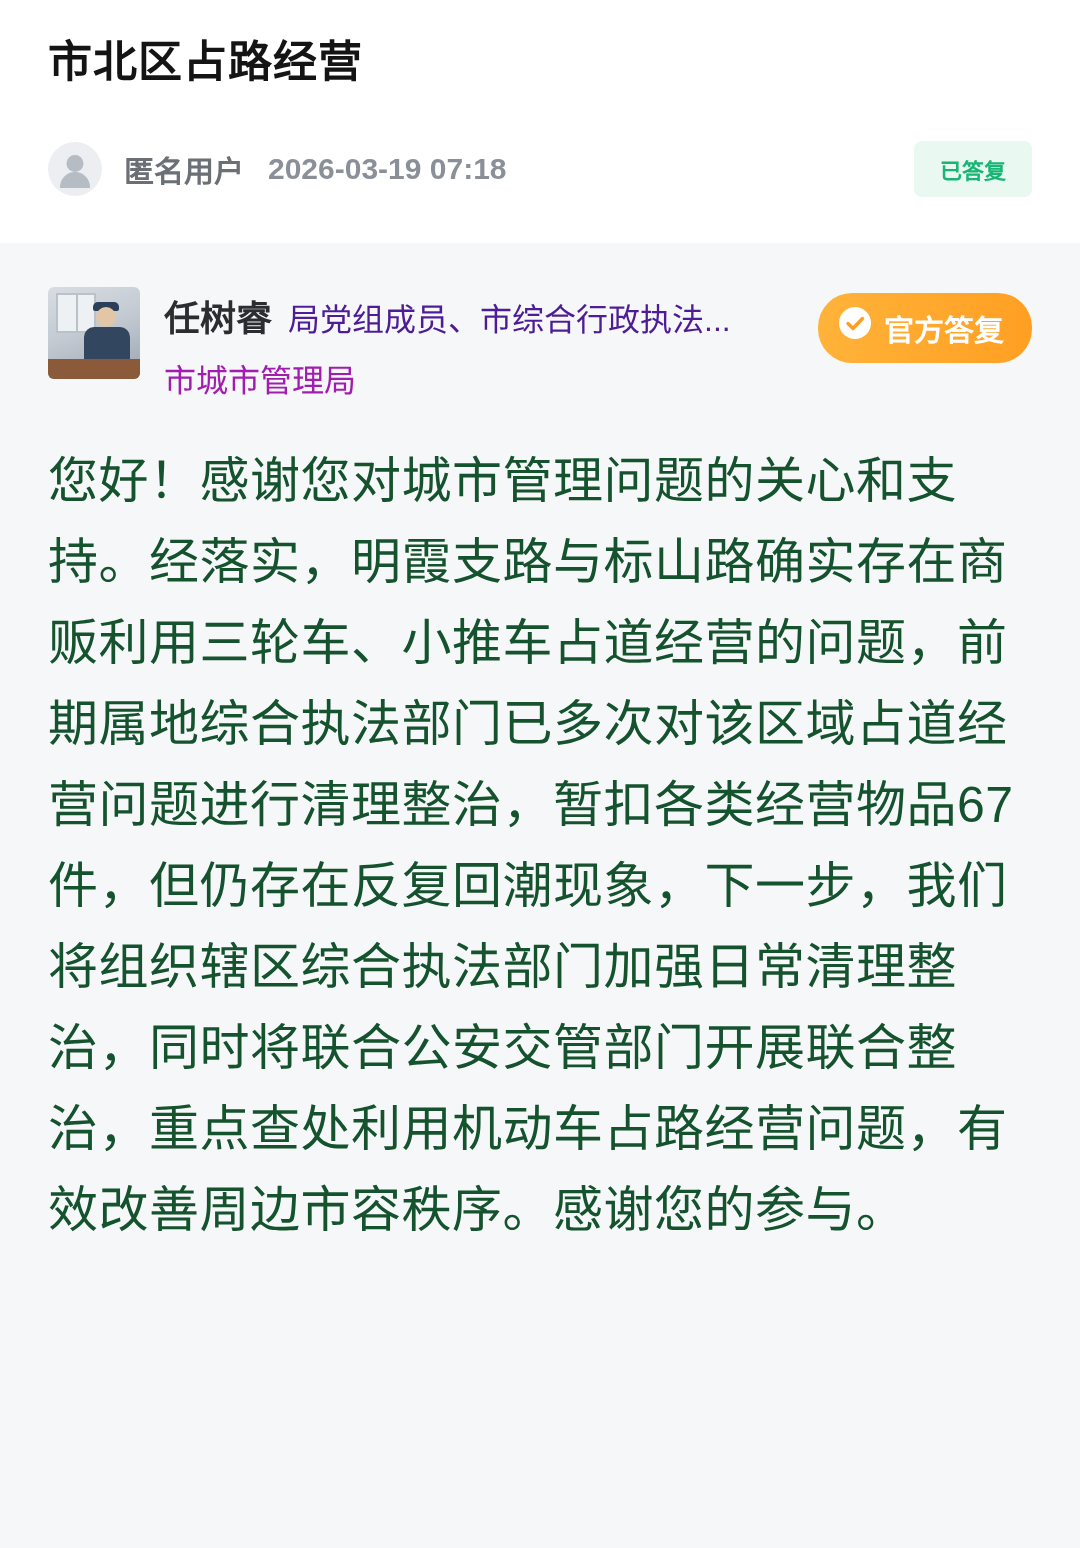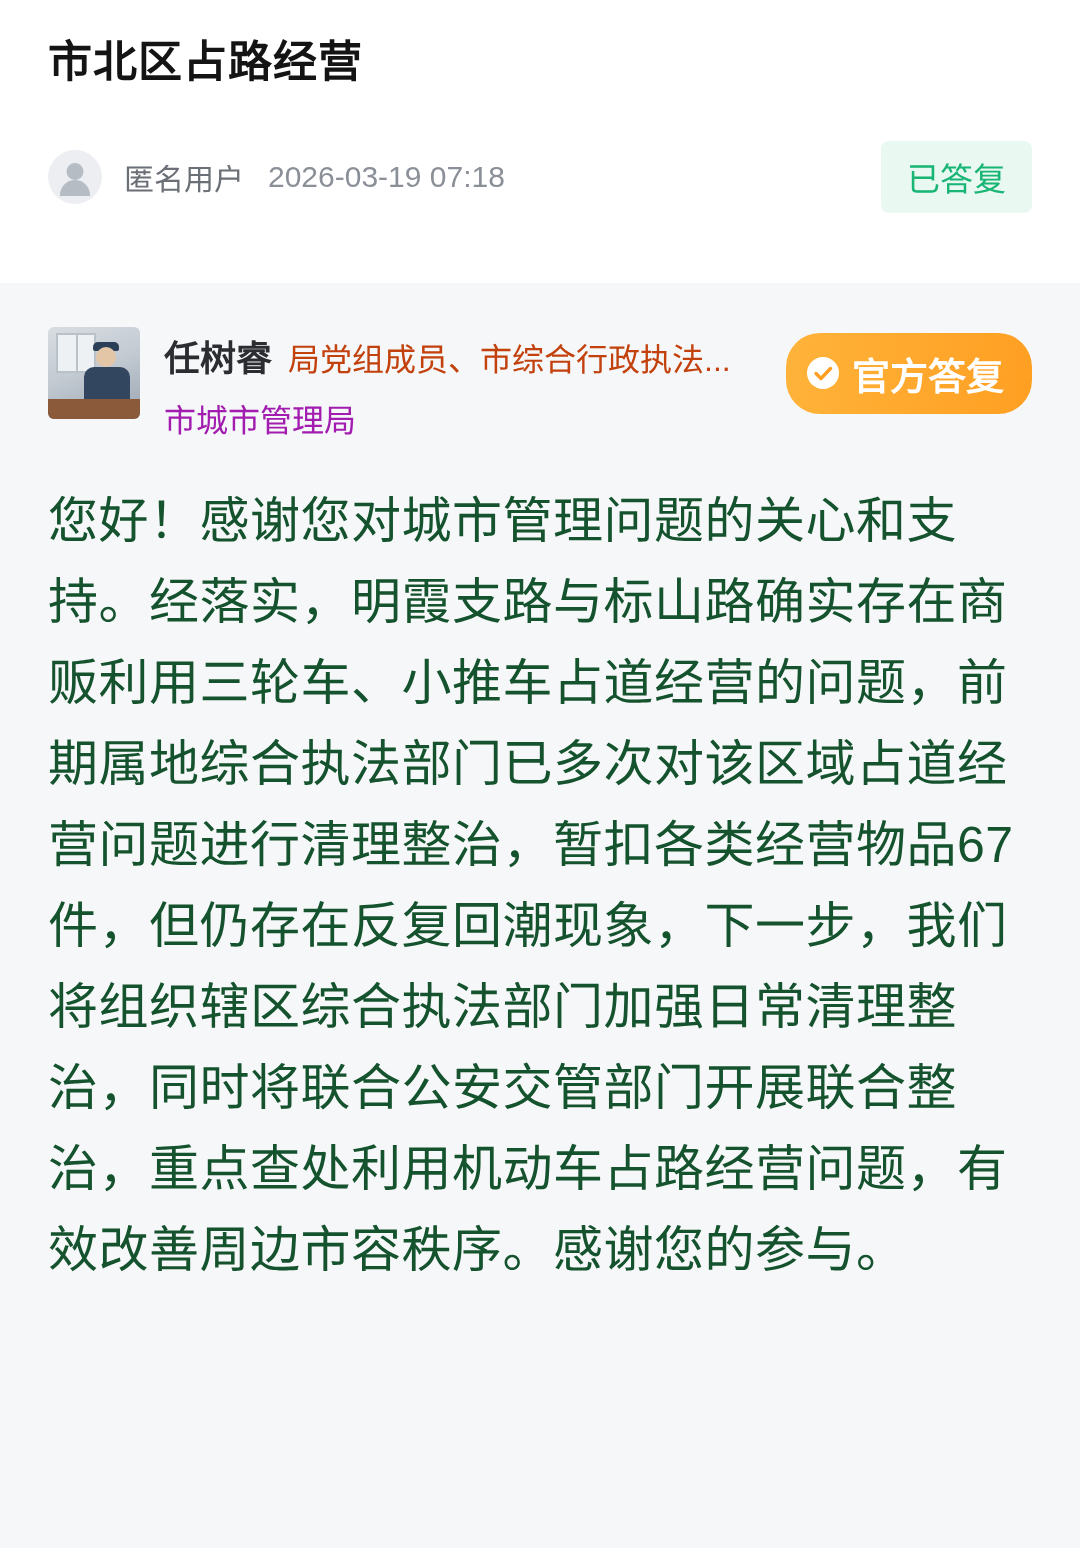--- a/index.html
+++ b/index.html
@@ -14,40 +14,40 @@
     color: #1a1a1a;
     overflow: hidden;
   }
   .page {
     width: 1080px;
     height: 1548px;
     position: relative;
     background: #ffffff;
     display: flex;
     flex-direction: column;
-    gap: 24px;
   }
 
   
   .question-block {
     padding: 36px 48px 0 48px;
     background: #ffffff;
   }
   .page-title {
     font-size: 44px;
     font-weight: bold;
     letter-spacing: 1px;
     color: #141414;
     margin: 0 0 52px 0;
     line-height: 1.2;
   }
   .meta-row {
     display: flex;
     align-items: center;
     margin-bottom: 46px;
+    font-weight: bold;
   }
   .avatar {
     width: 54px;
     height: 54px;
     border-radius: 50%;
     background: #eceef1;
     flex: 0 0 auto;
     position: relative;
     margin-right: 22px;
   }
@@ -79,21 +79,21 @@
   }
   .meta-date {
     font-size: 30px;
     color: #8b9098;
     white-space: nowrap;
   }
   .status-badge {
     margin-left: auto;
     background: #e9f8f1;
     color: #18b574;
-    font-size: 33px;
+    font-size: 22px;
     padding: 12px 26px;
     border-radius: 8px;
     white-space: nowrap;
   }
   .question-body {
     font-size: 38px;
     line-height: 1.62;
     color: #26282c;
     letter-spacing: 0.5px;
     padding-bottom: 52px;
@@ -190,42 +190,42 @@
     overflow: hidden;
   }
   .officer-name {
     font-size: 36px;
     font-weight: bold;
     color: #2b2d31;
     margin-right: 16px;
   }
   .officer-title {
     font-size: 32px;
-    color: #c2410c;
+    color: #4c1d95;
     overflow: hidden;
     text-overflow: ellipsis;
     white-space: nowrap;
     max-width: 520px;
   }
   .officer-dept {
     font-size: 32px;
     color: #a21caf;
     margin-top: 14px;
   }
   .official-badge {
     margin-left: auto;
     flex: 0 0 auto;
     background: linear-gradient(95deg, #ffb33a 0%, #ff9f22 100%);
     color: #ffffff;
-    font-size: 38px;
+    font-size: 30px;
     font-weight: bold;
     border-radius: 34px;
     padding: 13px 28px 13px 20px;
     display: flex;
-    align-items: center;
+    align-items: flex-start;
     white-space: nowrap;
     margin-top: 6px;
   }
   .official-badge .check-icon {
     width: 34px;
     height: 34px;
     margin-right: 12px;
     flex: 0 0 auto;
     display: inline-block;
   }

